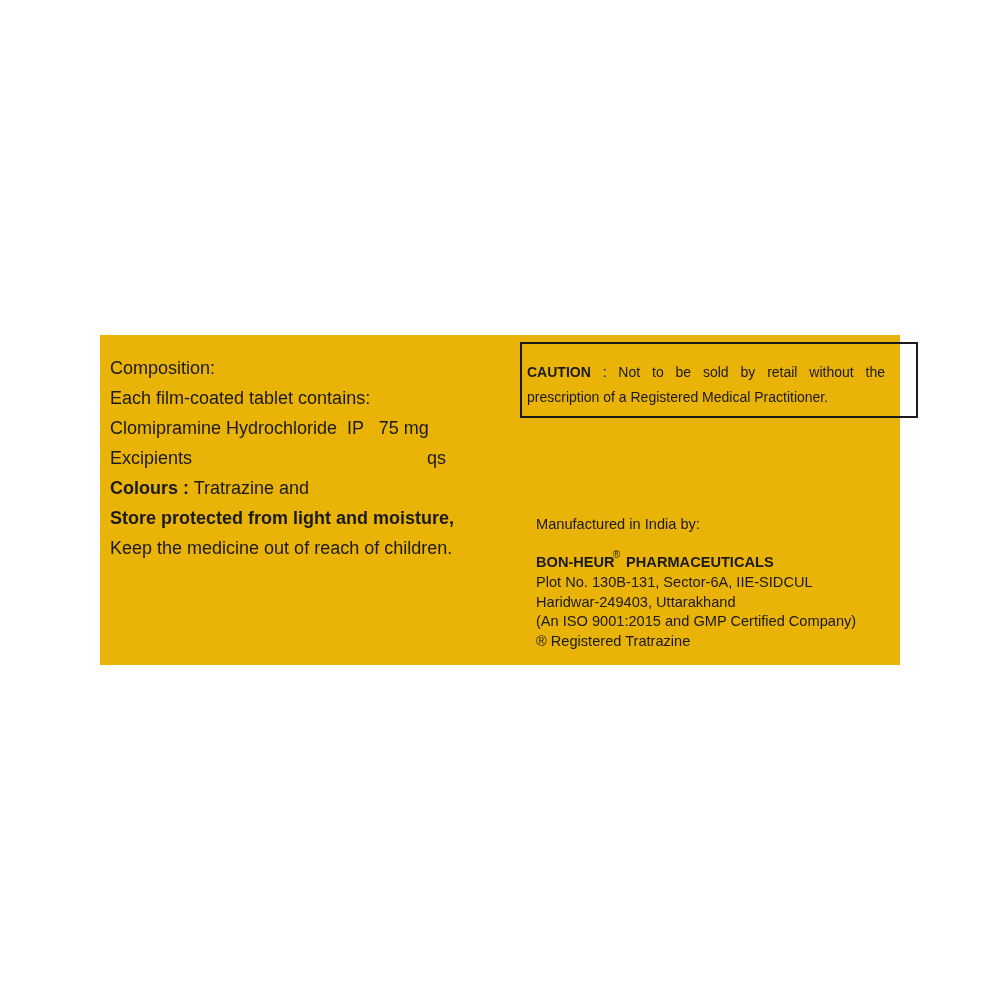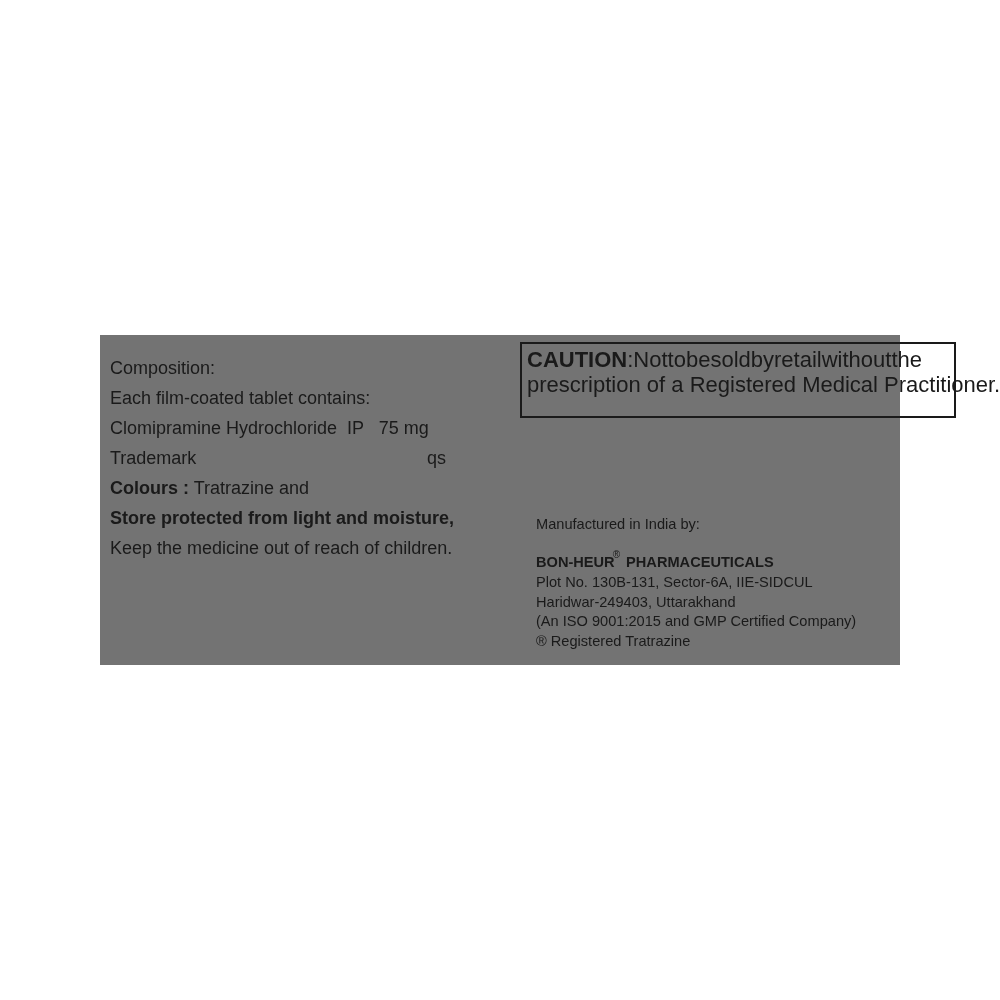--- a/index.html
+++ b/index.html
@@ -5,37 +5,37 @@
     html, body { margin: 0; padding: 0; }
     body {
       width: 1000px; height: 1000px; background: #ffffff;
       position: relative; overflow: hidden;
       font-family: "Liberation Sans", sans-serif;
       color: #1a1a1a;
     }
     .panel {
       position: absolute; left: 100px; top: 335px;
       width: 800px; height: 330px;
-      background: #737373;
+      background: #eab308;
     }
     .left {
       position: absolute; left: 10px; top: 18px;
       font-size: 18px; line-height: 30px;
     }
     .line { white-space: nowrap; position: relative; height: 30px; }
     .b { font-weight: bold; }
     .indent { padding-left: 90px; }
     .qs { position: absolute; left: 317px; top: 0; }
     .caution {
       position: absolute; left: 420px; top: 7px;
-      width: 436px; height: 76px;
+      width: 398px; height: 76px;
       border: 2px solid #1a1a1a;
       box-sizing: border-box;
-      padding: 3px 0 0 5px;
-      font-size: 22px; line-height: 25px;
+      padding: 16px 0 0 5px;
+      font-size: 14px; line-height: 25px;
       text-align: justify;
     }
     .caution .l1 { display: flex; justify-content: space-between; width: 358px; white-space: nowrap; }
     .caution .l2 { white-space: nowrap; }
     .mfr {
       position: absolute; left: 436px; top: 180px;
       font-size: 14.6px; line-height: 19.5px;
     }
     .mfr .gap { height: 18px; }
     .reg-sup { font-size: 10px; position: relative; top: -9px; margin-left: -2px; margin-right: 2px; font-weight: normal; }
@@ -43,21 +43,21 @@
 </head>
 <body>
 
 <div class="panel">
 
   <div class="left">
     <div class="line">Composition:</div>
     <div class="line">Each film-coated tablet contains:</div>
     <div class="line" style="white-space:pre;">Clomipramine Hydrochloride  IP   75 mg</div>
     <div class="line">
-      <span>Trademark</span>
+      <span>Excipients</span>
       <span class="qs">qs</span>
     </div>
     <div class="line">
       <span class="b">Colours :</span>
       <span>Tratrazine and</span>
     </div>
     <div class="line b">Store protected from light and moisture,</div>
     <div class="line">Keep the medicine out of reach of children.</div>
   </div>
 

